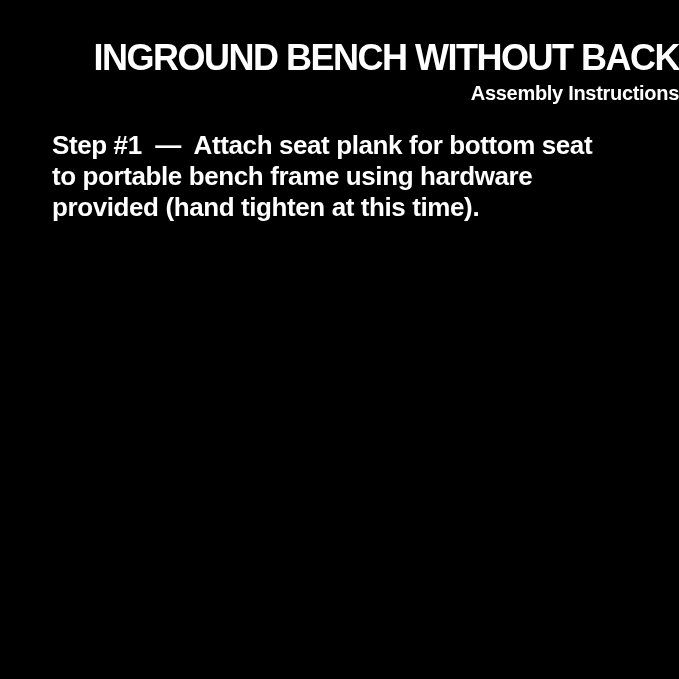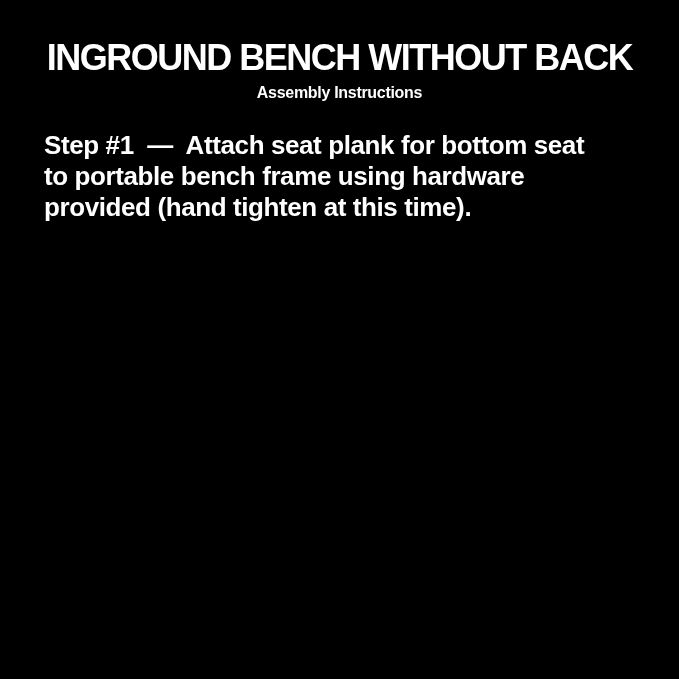--- a/index.html
+++ b/index.html
@@ -16,46 +16,47 @@
       overflow: hidden;
     }
     .poster {
       width: 679px;
       height: 679px;
       box-sizing: border-box;
       padding-top: 38px;
       background: #000000;
     }
     .header {
-      text-align: center;
+      text-align: right;
     }
     .title {
       font-size: 36px;
       line-height: 40px;
       letter-spacing: -1.5px;
       white-space: nowrap;
     }
     .subtitle {
-      font-size: 16px;
+      font-size: 20px;
       line-height: 30px;
       letter-spacing: -0.3px;
     }
     .content {
       padding: 0 34px 0 44px;
       box-sizing: border-box;
     }
     .step {
       font-size: 26px;
       line-height: 31px;
       letter-spacing: -0.4px;
       white-space: pre-wrap;
       margin: 20px 0 0 0;
     }
     .step:first-child {
       margin-top: 22px;
+      margin-left: 8px;
     }
   </style>
 </head>
 <body>
 
 <div class="poster">
   <div class="header">
     <div class="title">INGROUND BENCH WITHOUT BACK</div>
     <div class="subtitle">Assembly Instructions</div>
   </div>

